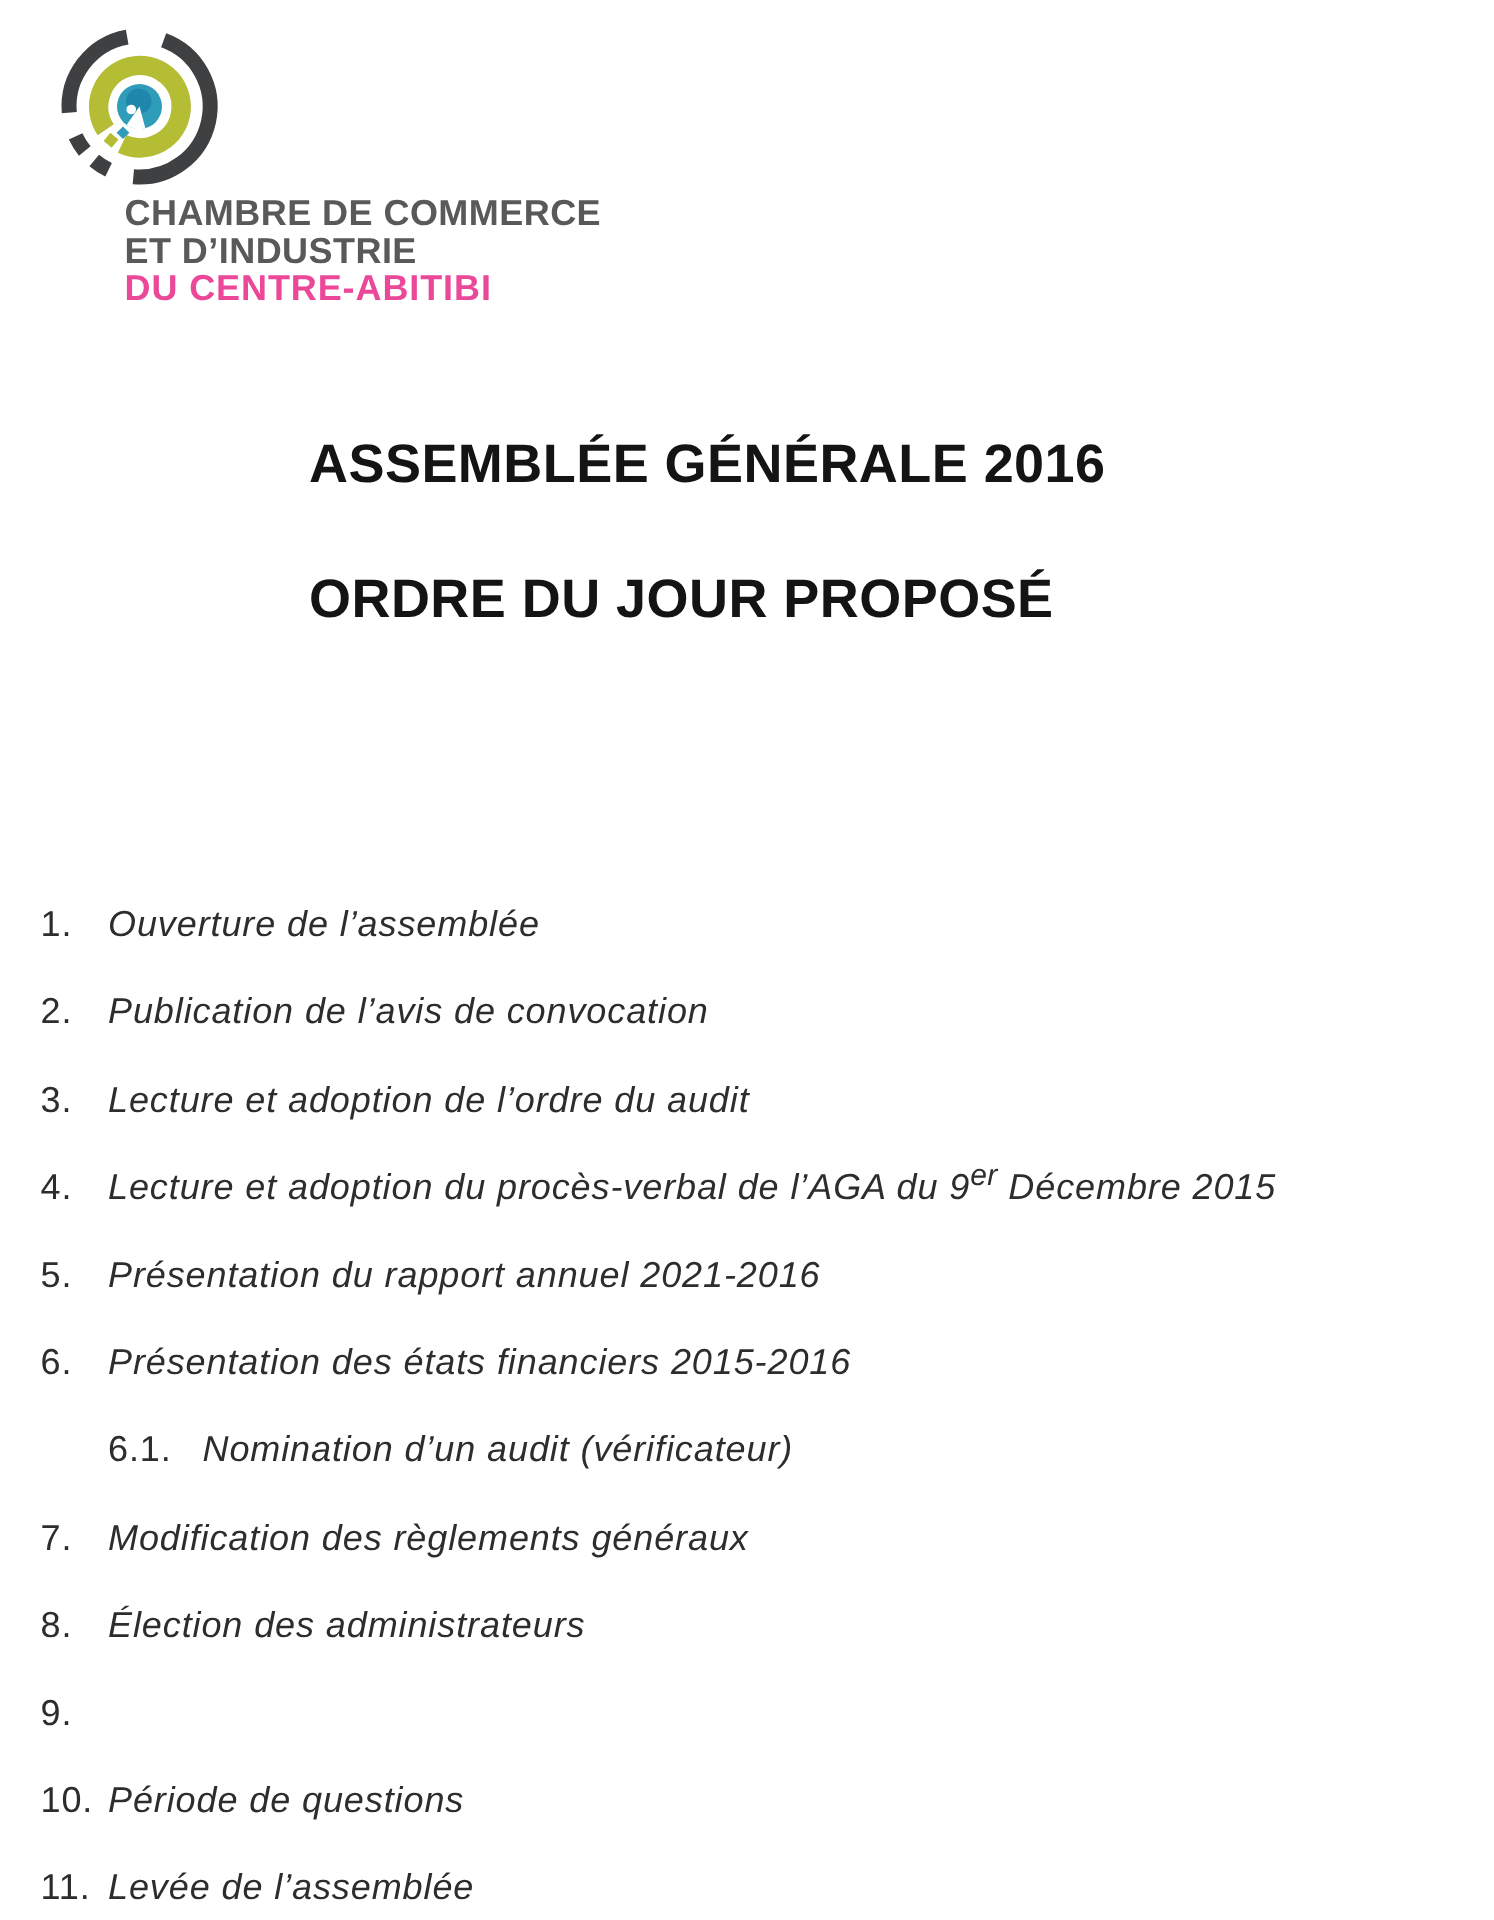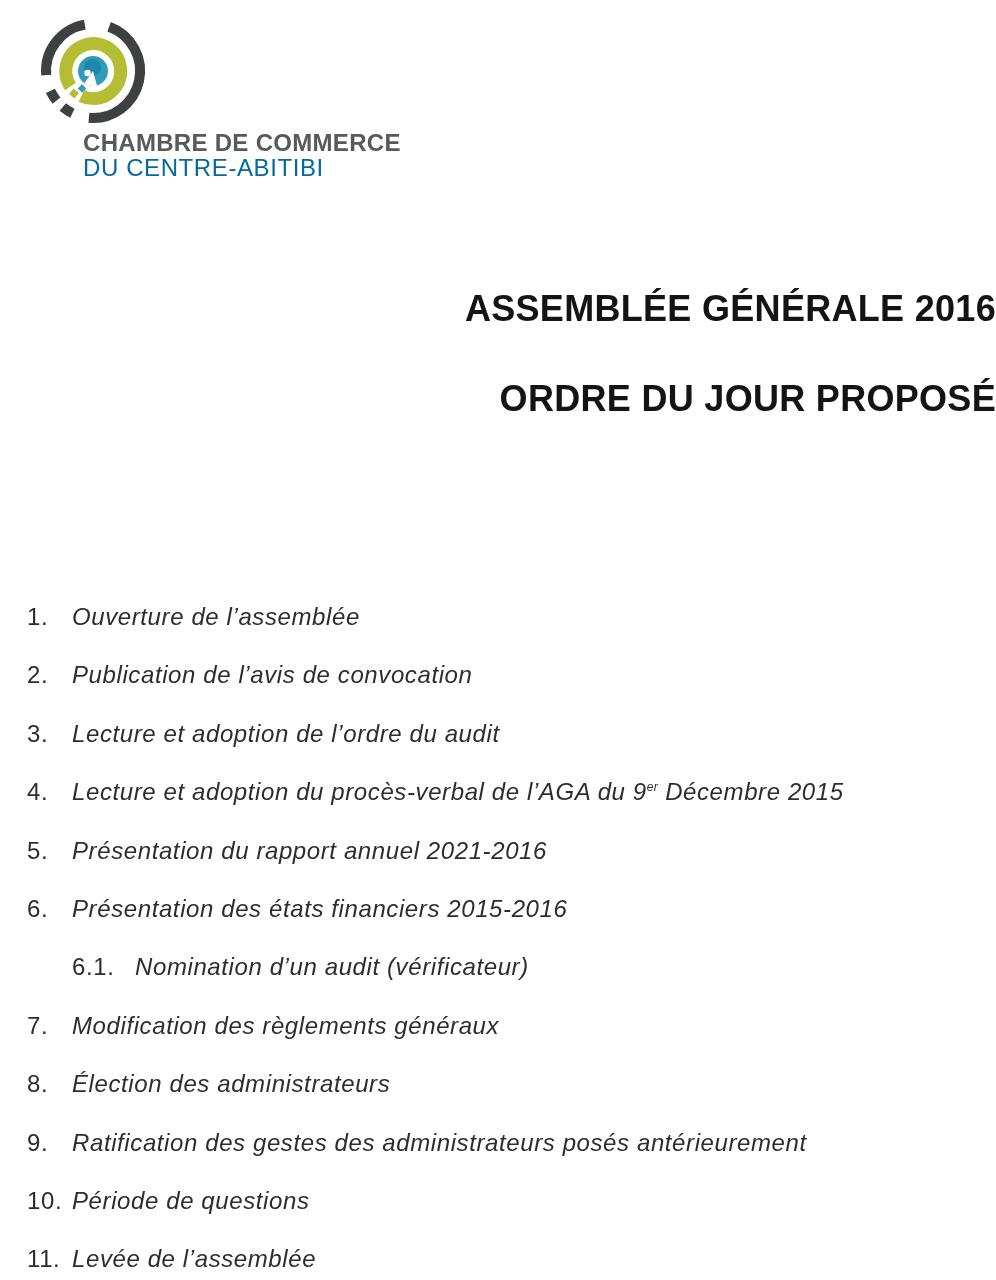--- a/index.html
+++ b/index.html
@@ -19,31 +19,31 @@
   .logo-icon{position:absolute;top:2px;left:37px;}
   .logo-text{position:absolute;top:113px;left:83px;white-space:nowrap;}
   .org-line{
     font-size:24px;
     font-weight:700;
     color:#58595b;
     letter-spacing:0.3px;
     line-height:25px;
   }
   .org-line.light{
-    font-weight:400;
-    color:#0369a1;
+    font-weight:700;
+    color:#ec4899;
     letter-spacing:0.6px;
   }
 
   
   .doc-title{
     position:absolute;
     left:206px;
     width:790px;
-    text-align:right;
+    text-align:left;
     font-size:36px;
     font-weight:700;
     color:#141414;
     letter-spacing:0.3px;
     white-space:nowrap;
   }
   #title-line1{top:271px;}
   #title-line2{top:361px;}
 
   
@@ -60,21 +60,21 @@
     letter-spacing:0.6px;
     line-height:28px;
     color:#2d2d2d;
     white-space:nowrap;
   }
   .row .num{position:absolute;left:27px;top:0;}
   .row .txt{position:absolute;left:72px;top:0;font-style:italic;}
   .row.sub .num{left:72px;}
   .row.sub .txt{left:135px;text-align:right;}
   .sup{
-    font-size:12px;
+    font-size:20px;
     position:relative;
     top:-9px;
     letter-spacing:0.2px;
   }
 </style>
 </head>
 <body>
 
 <div class="page">
 
@@ -90,20 +90,21 @@
       <rect x="-3.5" y="-3.5" width="7" height="7" transform="translate(37 74.5) rotate(40)" fill="#b5bd35"></rect>
 
       <circle cx="56" cy="52" r="15" fill="#2f9cba"></circle>
       <circle cx="55.5" cy="48.5" r="8.5" fill="#1f87ab"></circle>
       <path d="M 56 52 L 47.4 64.3 A 15 15 0 0 0 59.9 66.5 Z" fill="#ffffff"></path>
       <circle cx="50.5" cy="54" r="3.2" fill="#ffffff"></circle>
       <rect x="-3" y="-3" width="6" height="6" transform="translate(45 69.5) rotate(45)" fill="#2f9cba"></rect>
     </svg>
     <div class="logo-text">
       <div class="org-line">CHAMBRE DE COMMERCE</div>
+      <div class="org-line">ET D’INDUSTRIE</div>
       <div class="org-line light">DU CENTRE-ABITIBI</div>
     </div>
   </div>
 
   <div class="doc-title" id="title-line1">ASSEMBLÉE GÉNÉRALE 2016</div>
   <div class="doc-title" id="title-line2">ORDRE DU JOUR PROPOSÉ</div>
 
   <div class="agenda">
 
     <div class="row">
@@ -146,21 +147,20 @@
       <span class="txt">Modification des règlements généraux</span>
     </div>
 
     <div class="row">
       <span class="num">8.</span>
       <span class="txt">Élection des administrateurs</span>
     </div>
 
     <div class="row">
       <span class="num">9.</span>
-      <span class="txt">Ratification des gestes des administrateurs posés antérieurement</span>
     </div>
 
     <div class="row">
       <span class="num">10.</span>
       <span class="txt">Période de questions</span>
     </div>
 
     <div class="row">
       <span class="num">11.</span>
       <span class="txt">Levée de l’assemblée</span>

